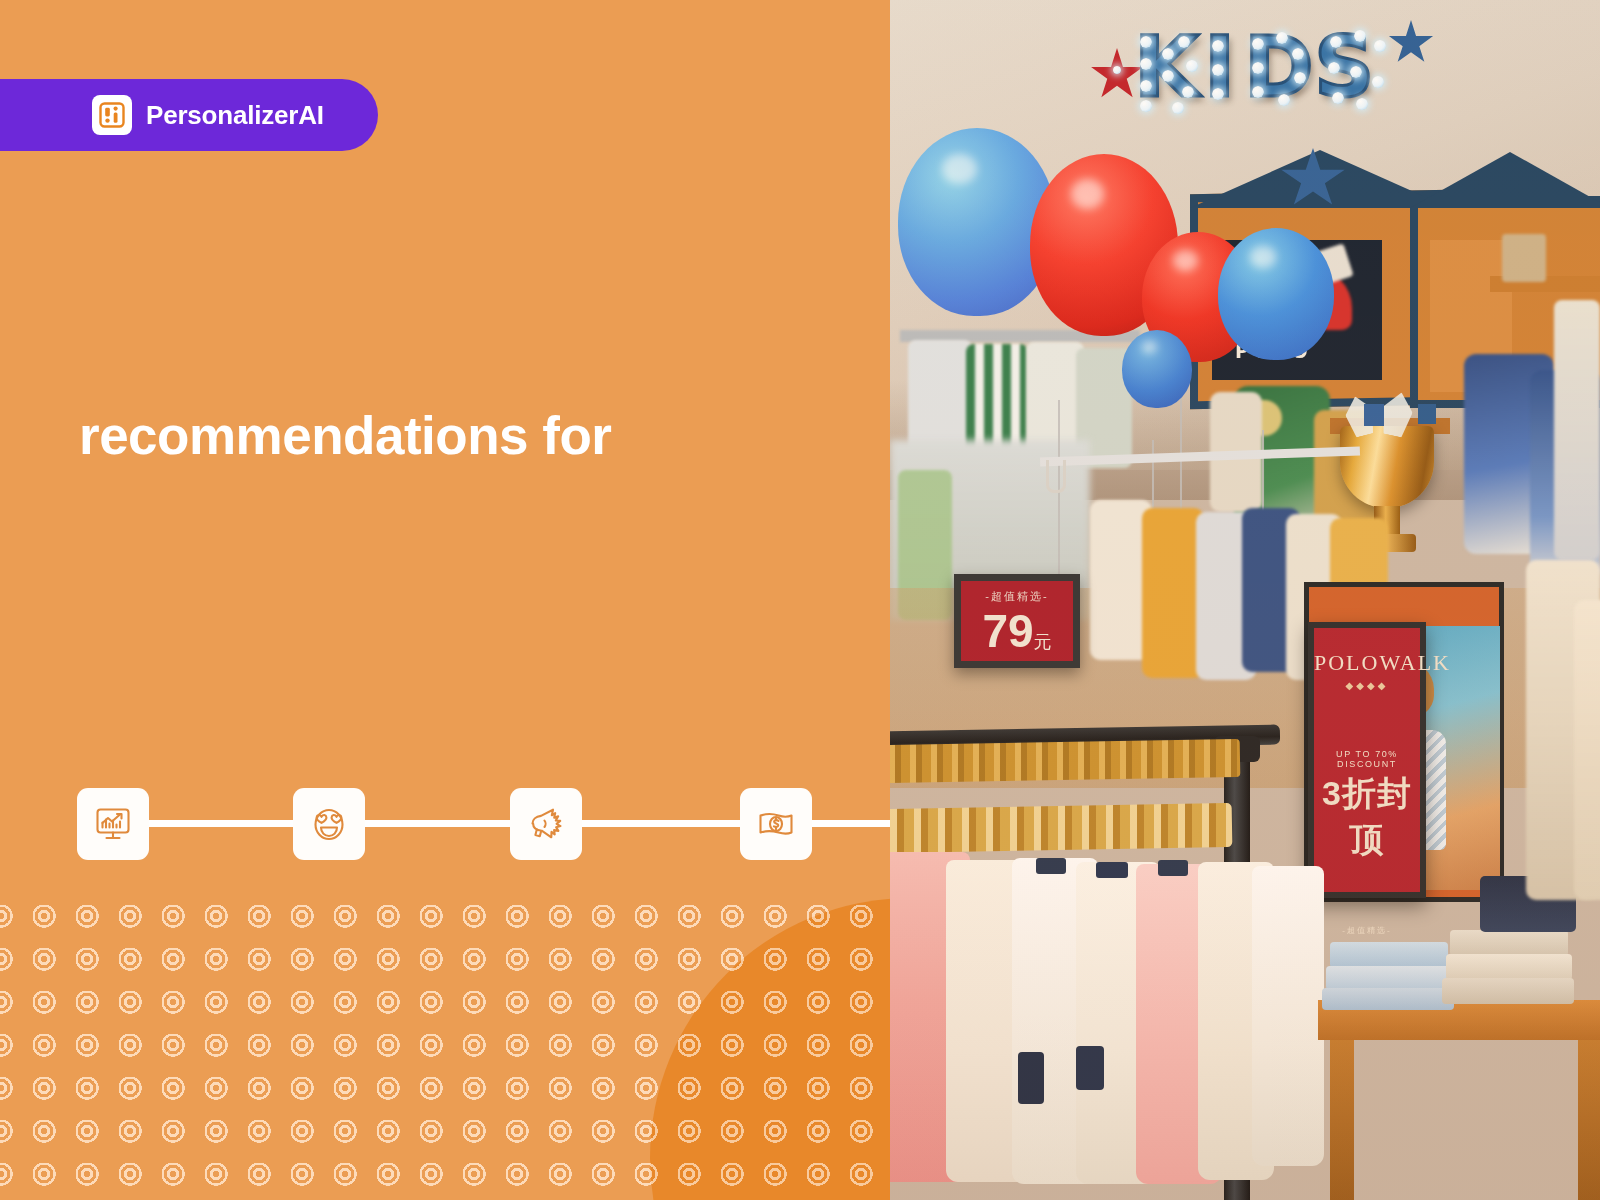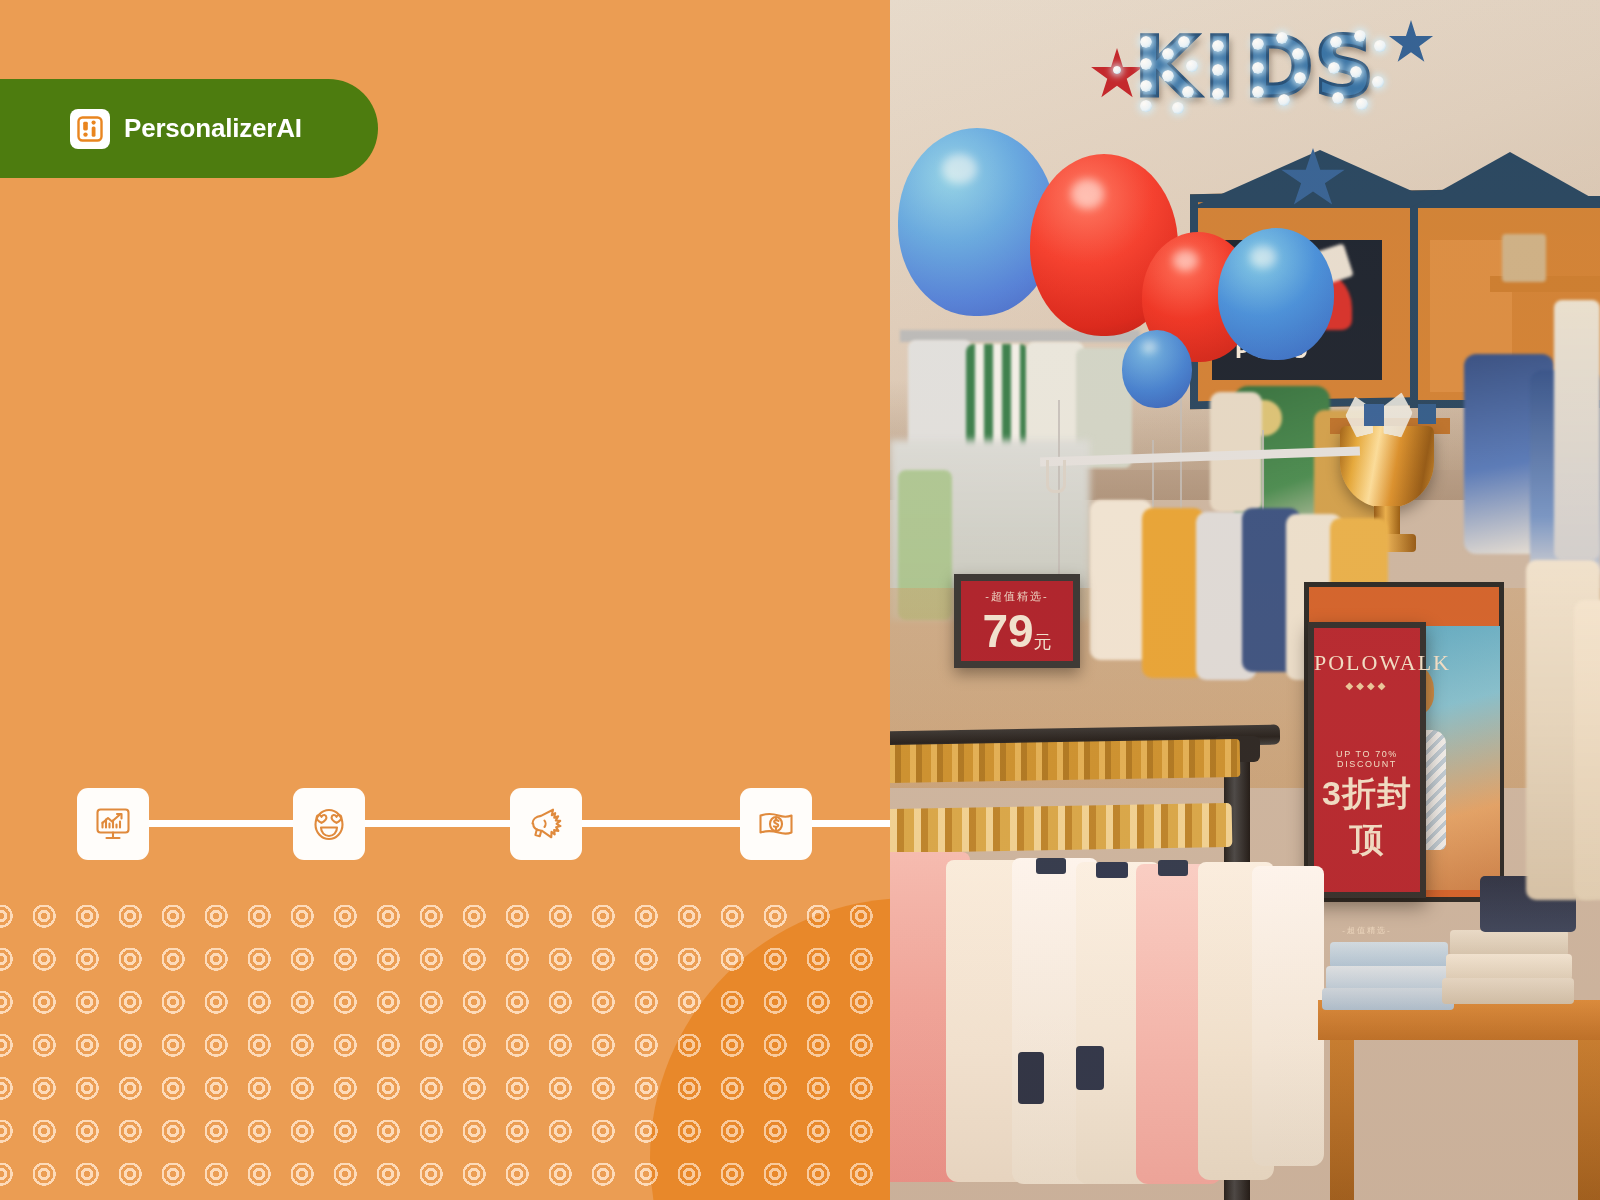--- a/index.html
+++ b/index.html
@@ -64,27 +64,27 @@
     background-size: 43px 43px;
     background-repeat: repeat;
   }
 
   
   .logo-pill {
     position: absolute;
     left: 0;
     top: 79px;
     width: 378px;
-    height: 99px;
-    background: #4d7c0f;
+    height: 72px;
+    background: #6d28d9;
     border-top-right-radius: 52px;
     border-bottom-right-radius: 52px;
     display: flex;
     align-items: center;
-    padding-left: 70px;
+    padding-left: 92px;
     box-sizing: border-box;
   }
   .logo-mark {
     width: 40px;
     height: 40px;
     background: #ffffff;
     border-radius: 8px;
     display: flex;
     align-items: center;
     justify-content: center;
@@ -313,20 +313,21 @@
           <rect x="6.2" y="5.8" width="4.6" height="8.6" rx="1.4" fill="#e9851f"></rect>
           <circle cx="8.5" cy="18.6" r="2.2" fill="#e9851f"></circle>
           <circle cx="16.6" cy="6.6" r="2.1" fill="#e9851f"></circle>
           <rect x="14.7" y="10.6" width="3.8" height="10.2" rx="1.5" fill="#e9851f"></rect>
         </svg>
       </div>
       <div class="logo-text">PersonalizerAI</div>
     </div>
 
     <div class="headline">
+      <span class="line">recommendations for</span>
     </div>
 
     <div class="icon-strip">
       <div class="strip-line"></div>
 
       <div class="icon-tile" style="left:77px;">
         <svg width="42" height="42" viewBox="0 0 42 42" fill="none" stroke="#e08a3c" stroke-width="2.1" stroke-linecap="round" stroke-linejoin="round">
           <rect x="5.5" y="6.5" width="31" height="23" rx="3"></rect>
           <path d="M21 29.5v4.5"></path>
           <path d="M14.5 35h13"></path>

